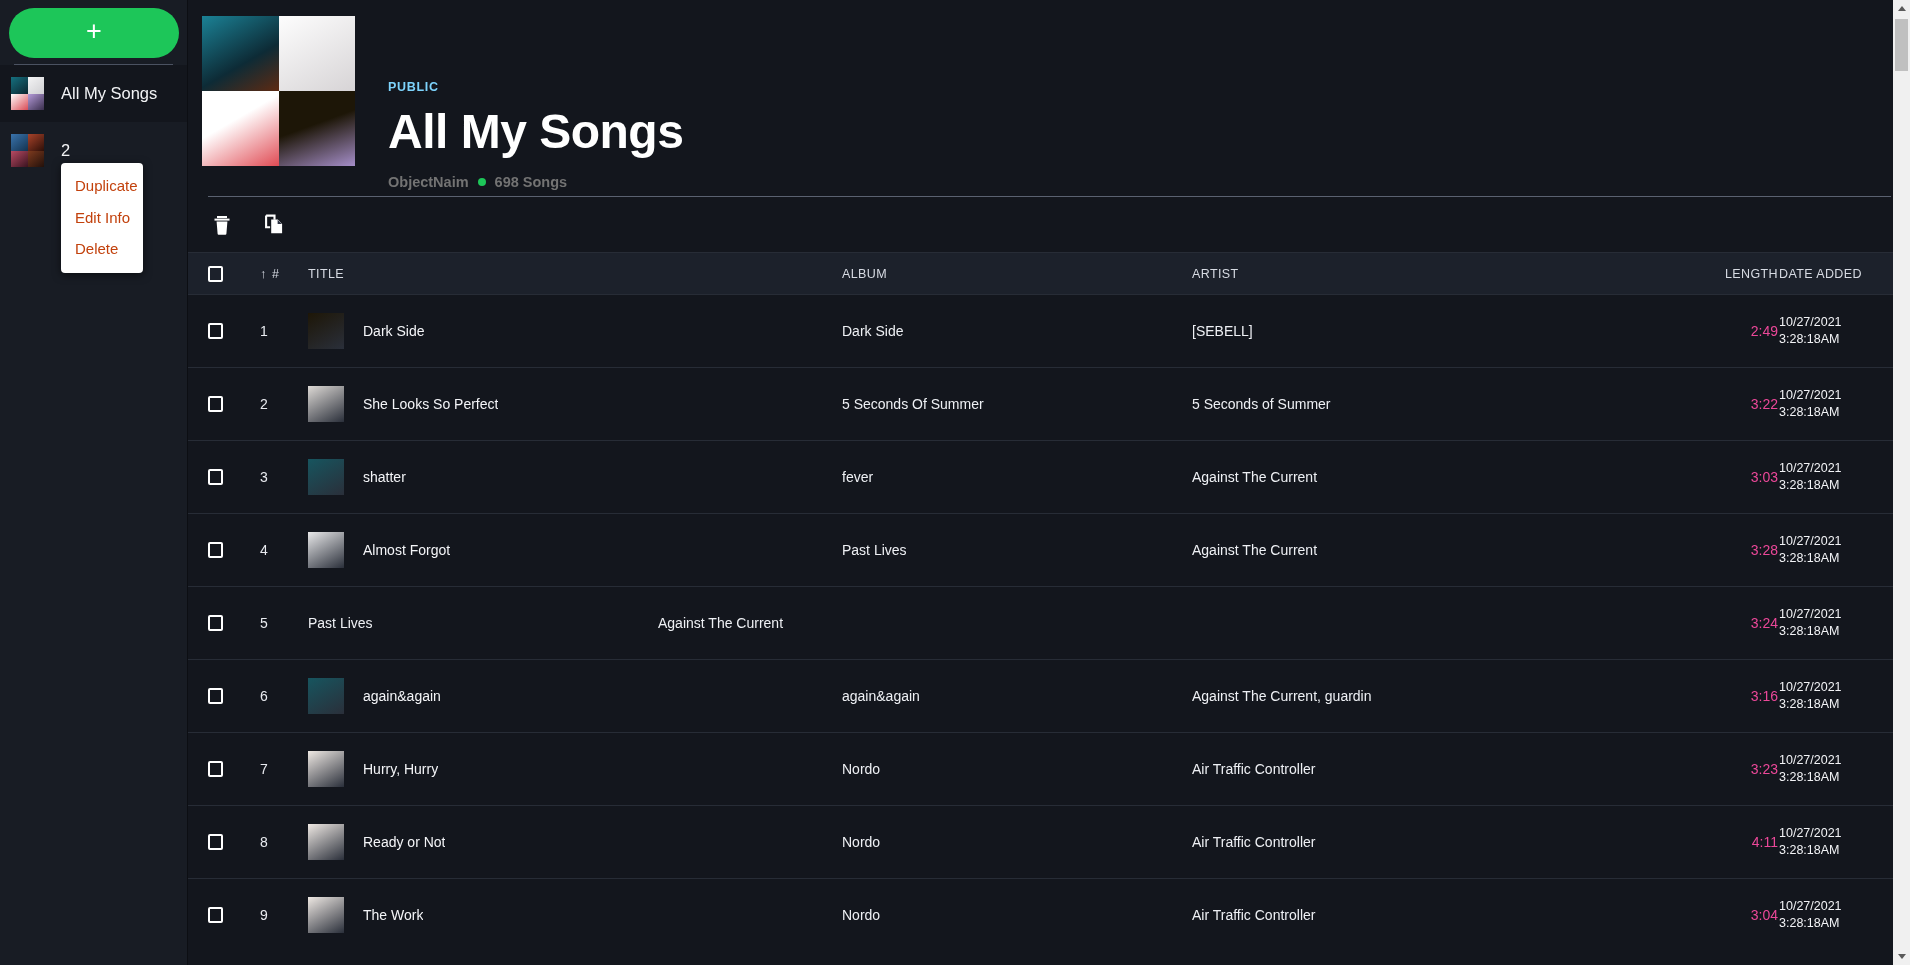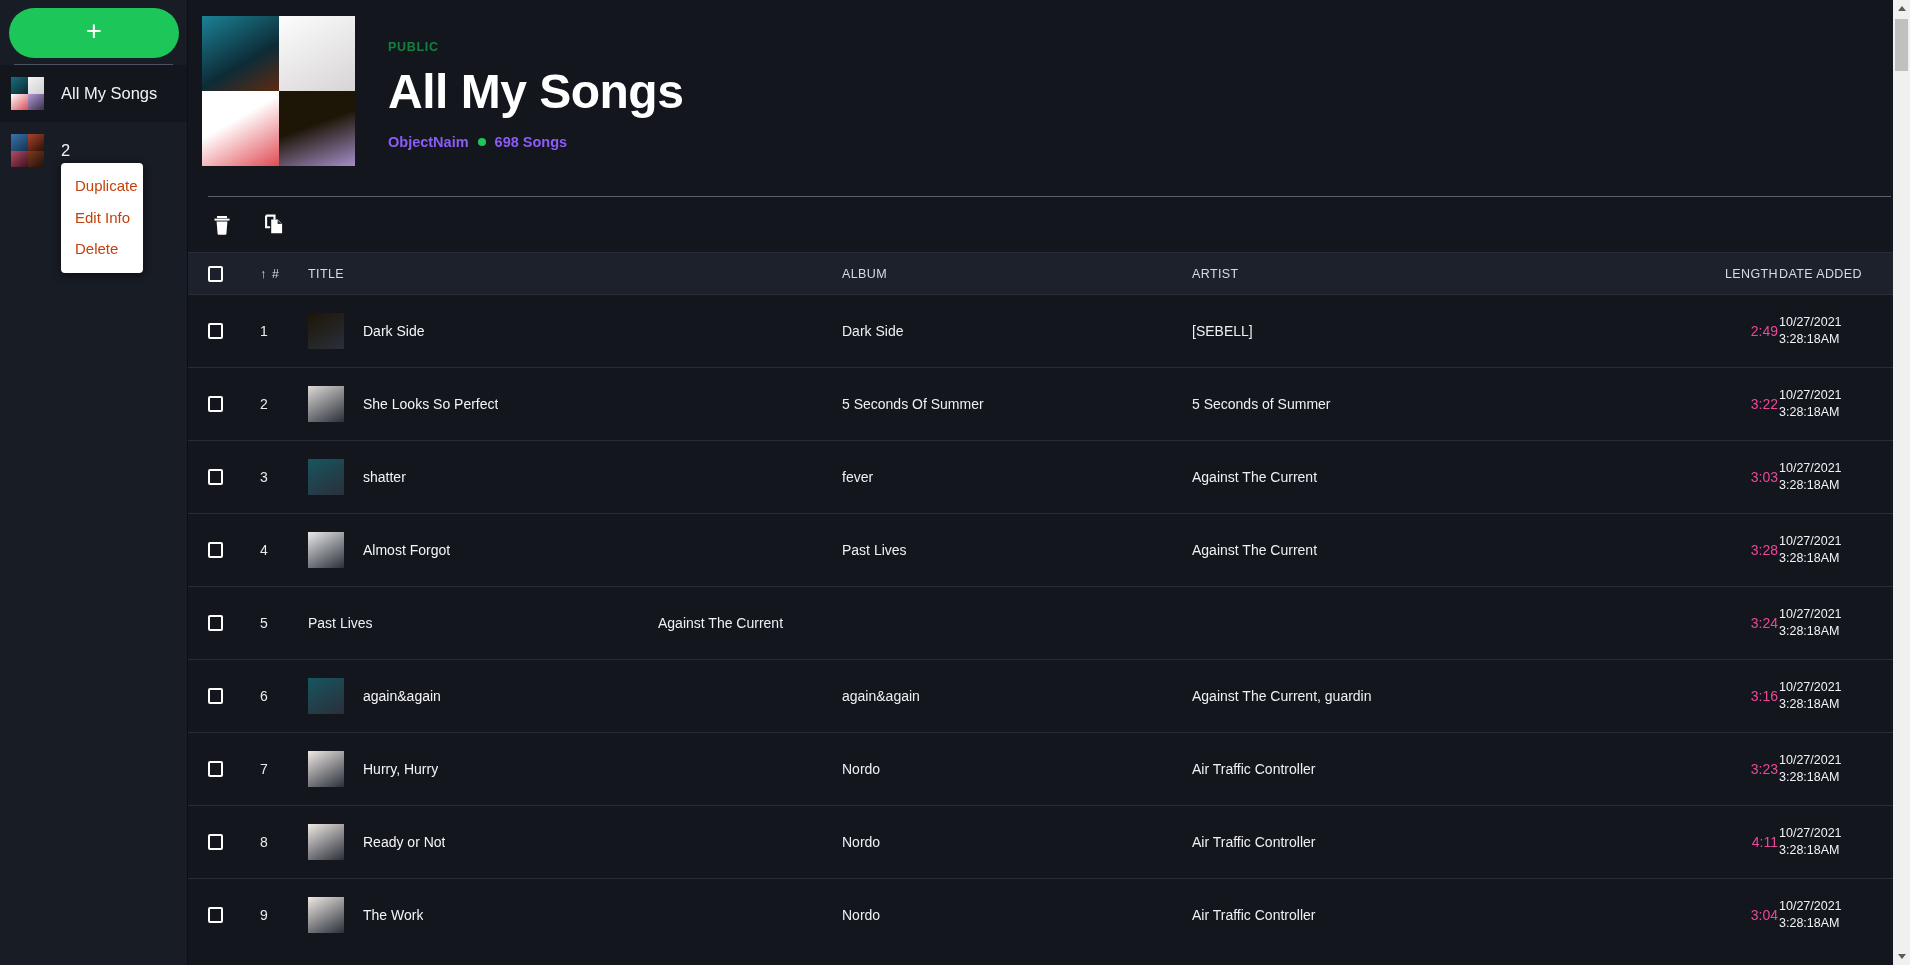--- a/index.html
+++ b/index.html
@@ -114,31 +114,32 @@
     display: grid;
     grid-template-columns: 1fr 1fr;
     grid-template-rows: 1fr 1fr;
     overflow: hidden;
     flex: 0 0 153px;
     margin-top: 2px;
   }
   .cover-grid i { display:block; width:100%; height:100%; }
   .pl-meta { margin-left: 33px; padding-top: 26px; }
   .pl-public {
-    color: #15803d; font-size: 12.5px; font-weight: 700;
+    color: #7dd3fc; font-size: 12.5px; font-weight: 700;
     letter-spacing: .7px;
+    margin-top: 40px;
   }
   .pl-title {
     color: #ffffff; font-size: 48px; font-weight: 700;
     line-height: 1.08; margin-top: 12px; letter-spacing: -.5px;
   }
   .pl-sub {
     margin-top: 16px;
     display: flex; align-items: center;
-    color: #8b5cf6; font-size: 14.5px; font-weight: 700;
+    color: #737373; font-size: 14.5px; font-weight: 700;
   }
   .green-dot {
     width: 8px; height: 8px; border-radius: 50%;
     background: #1dc659; margin: 0 9px;
     display: inline-block;
   }
   .hdr-rule {
     height: 1px; background: #5a6170;
     margin: 0 19px 0 20px;
   }

